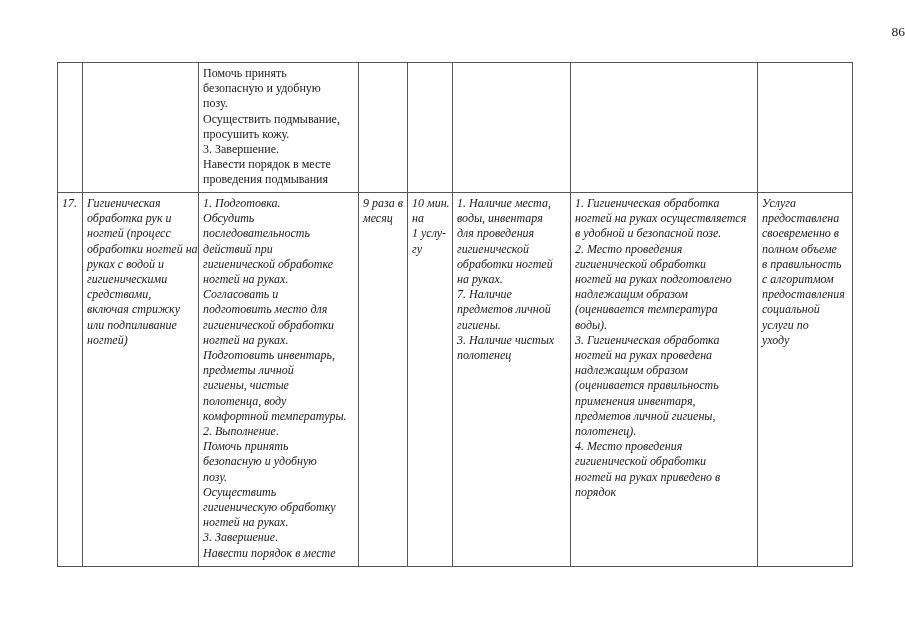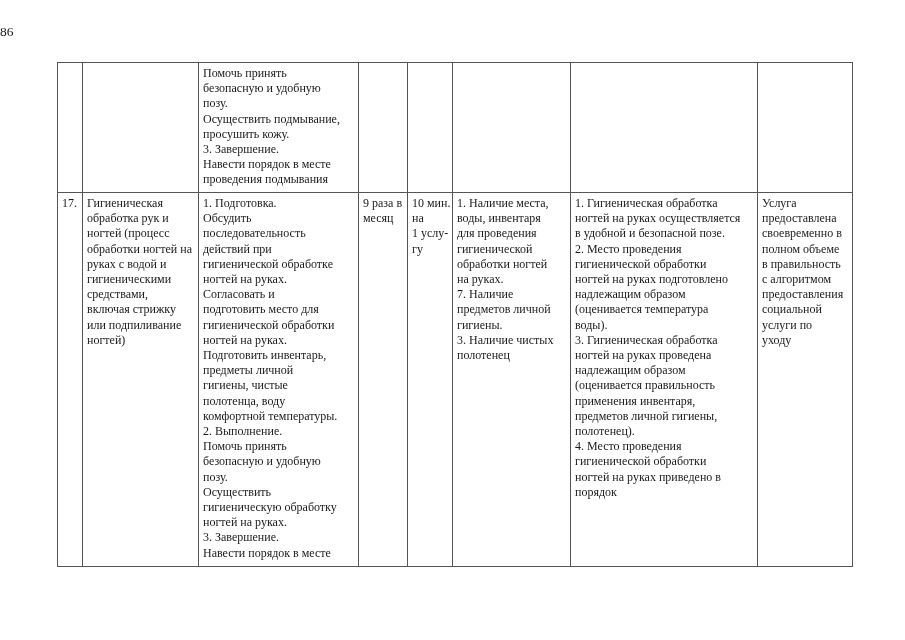--- a/index.html
+++ b/index.html
@@ -17,21 +17,21 @@
     position: relative;
     width: 905px;
     height: 640px;
     background: #ffffff;
   }
   .page-number {
     position: absolute;
     top: 24px;
     left: 0;
     width: 905px;
-    text-align: left;
+    text-align: right;
     font-size: 13.5px;
     line-height: 16px;
   }
   table.doc-table {
     position: absolute;
     left: 57px;
     top: 62px;
     width: 795px;
     border-collapse: collapse;
     table-layout: fixed;
@@ -39,21 +39,21 @@
   table.doc-table td {
     border: 1px solid #555555;
     vertical-align: top;
     padding: 3px 1px 0 4px;
     font-size: 12px;
     line-height: 15.2px;
     white-space: pre;
     overflow: hidden;
   }
   tr.row-cont td { height: 126px; }
-  tr.row-main td { height: 370px; }
+  tr.row-main td { height: 370px; font-style: italic; }
 </style>
 </head>
 <body>
 
 <div class="page">
 
   <div class="page-number">86</div>
 
   <table class="doc-table">
     <colgroup>

